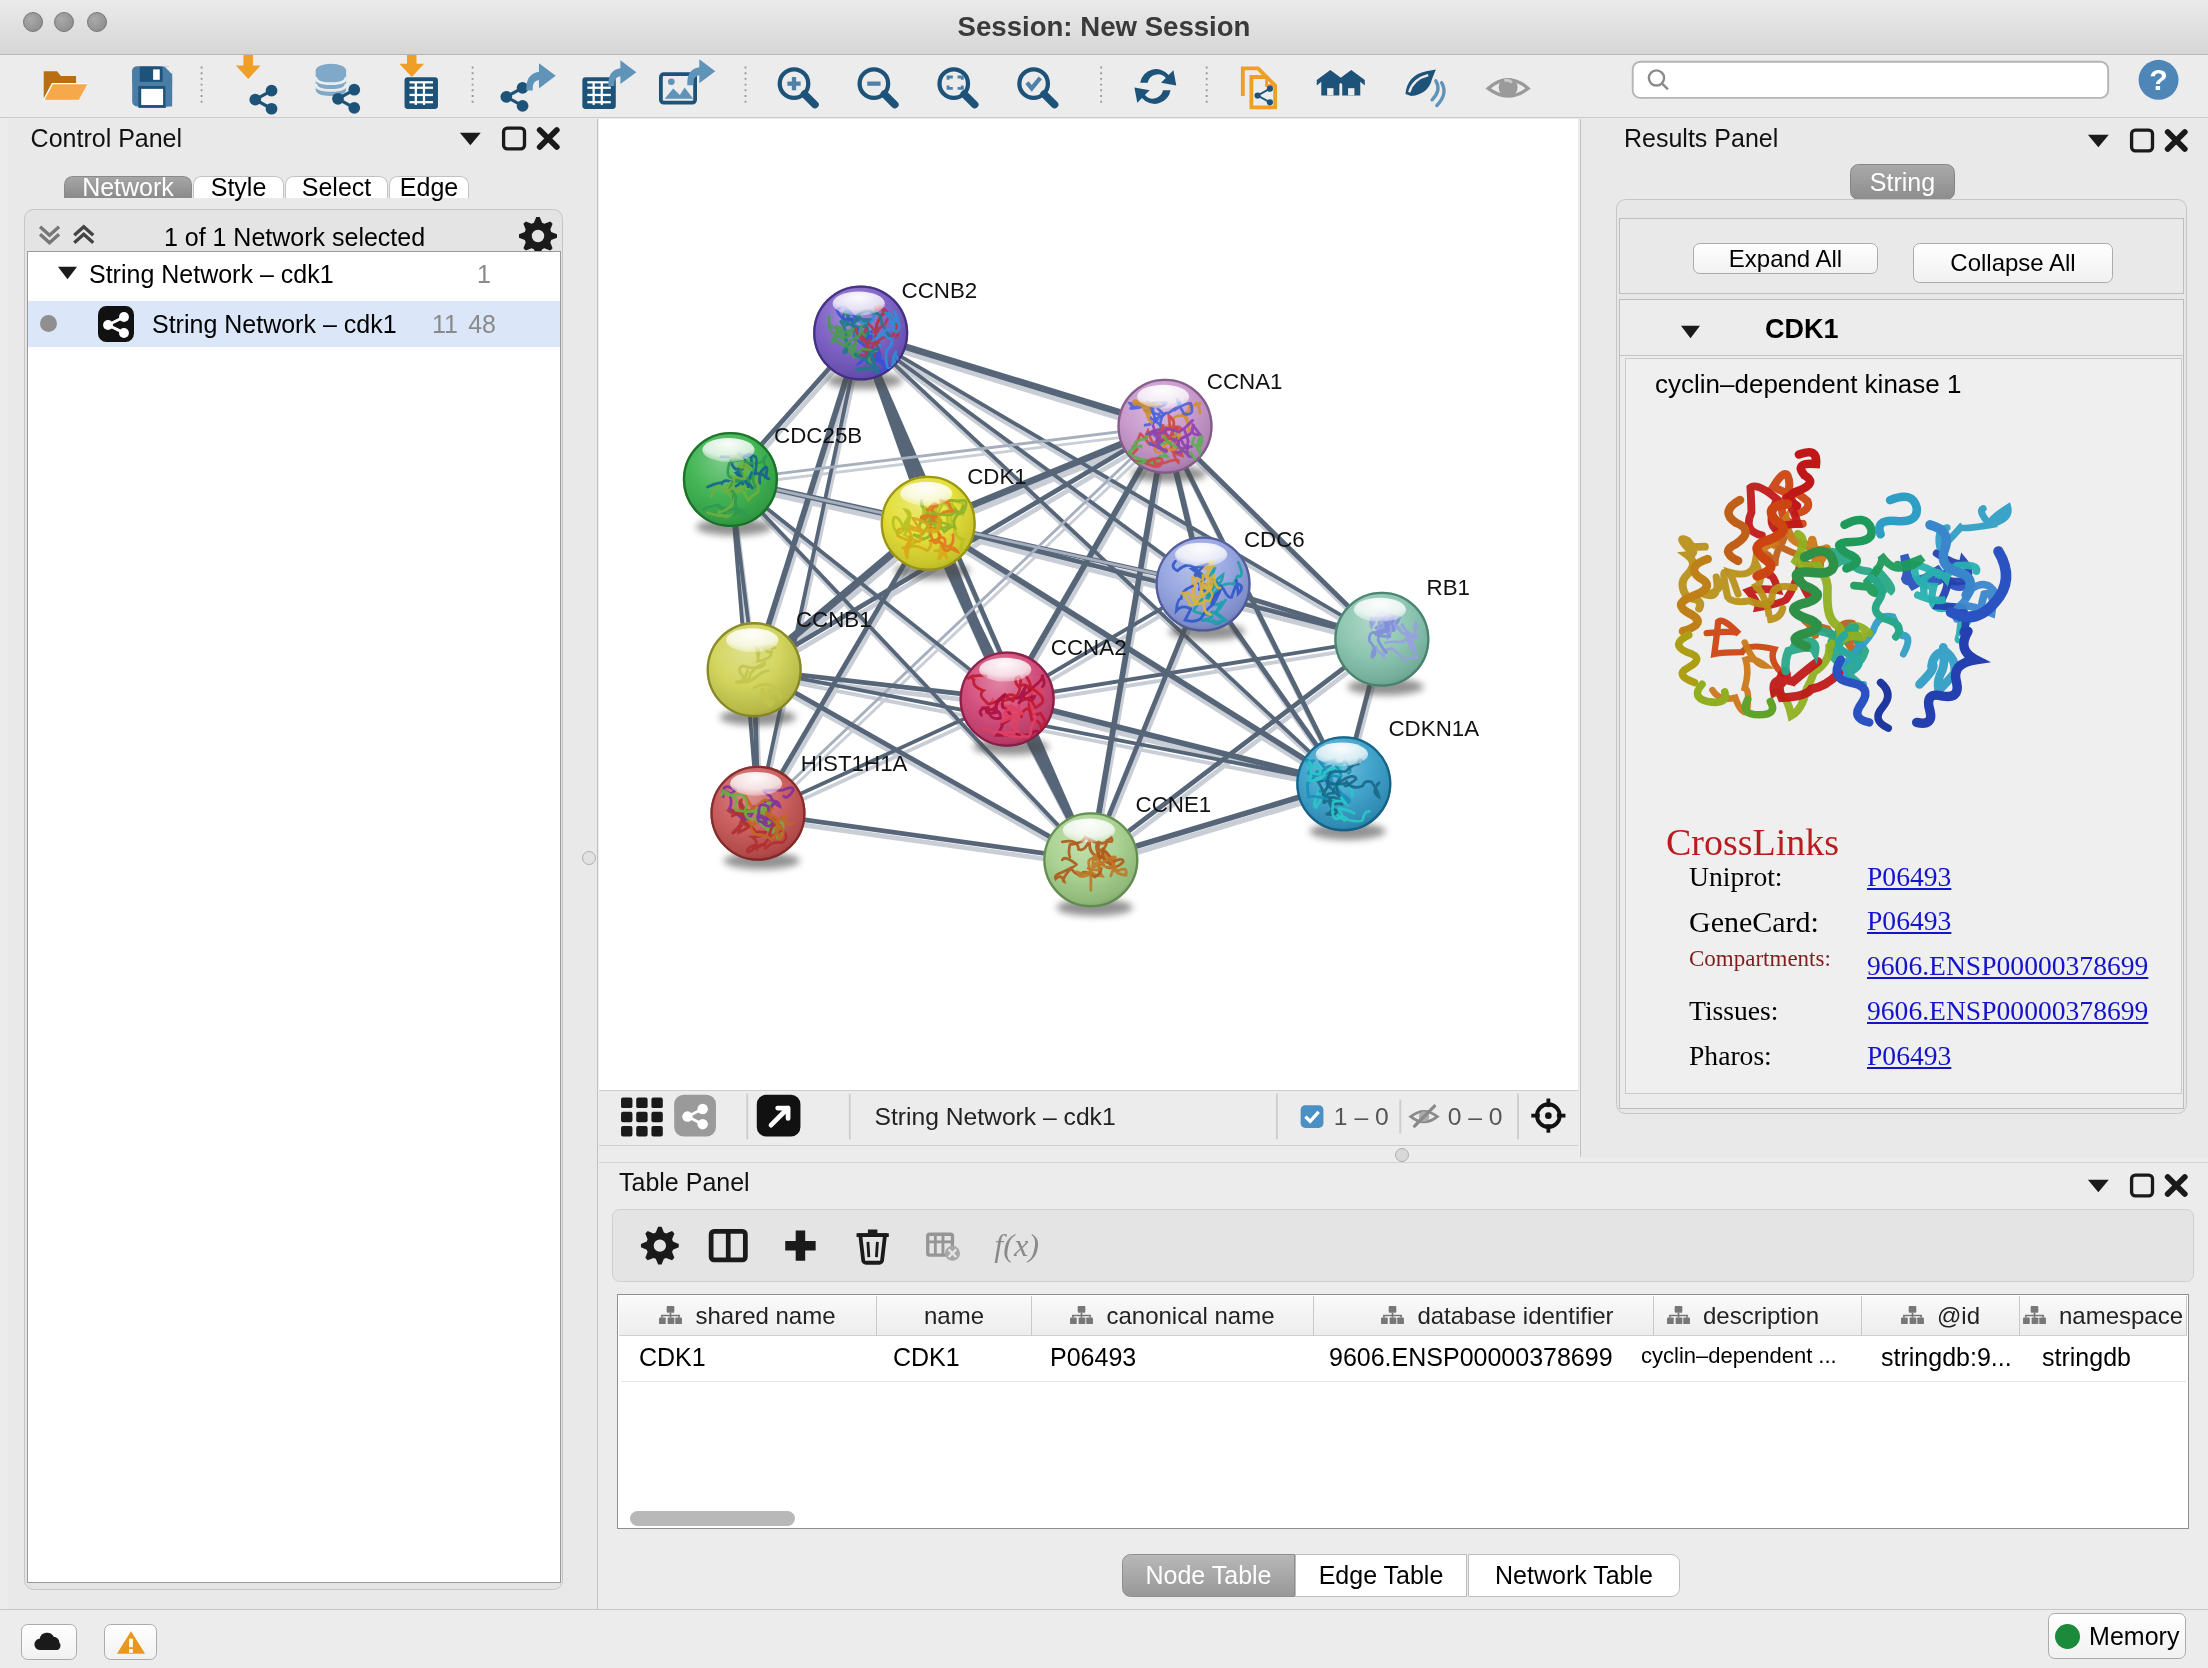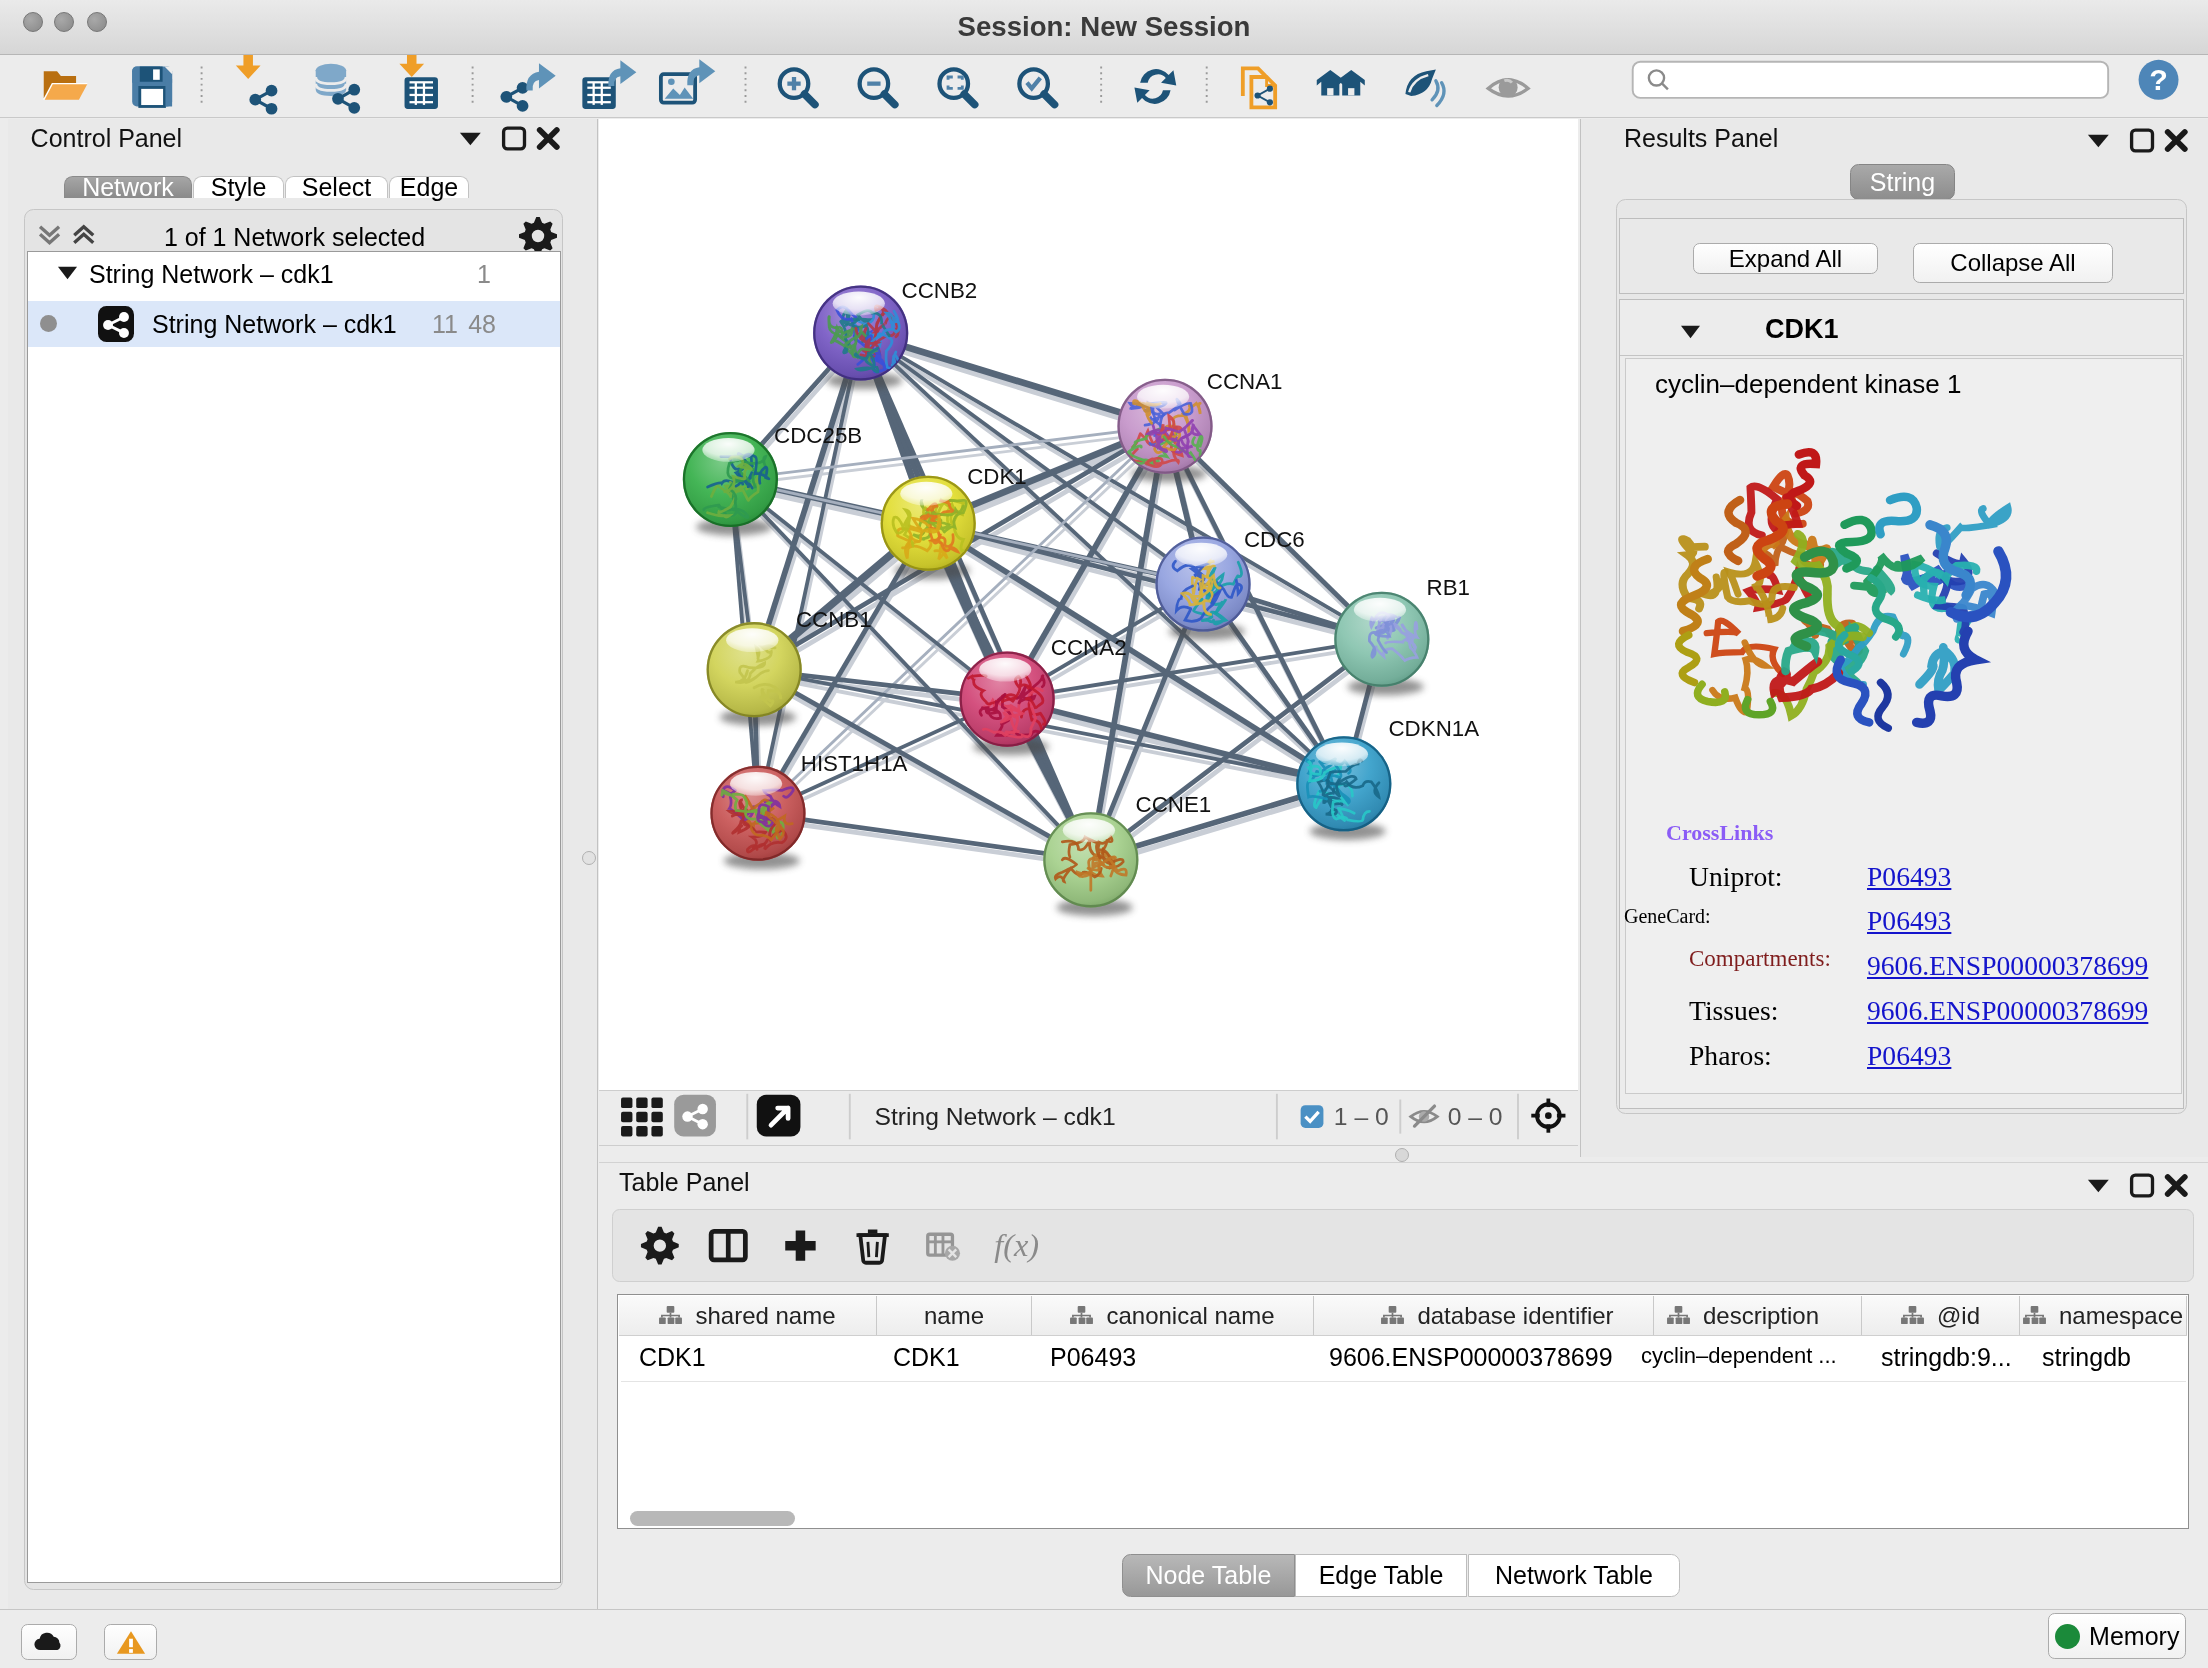--- a/index.html
+++ b/index.html
@@ -731,24 +731,24 @@
     <path d="M210,84 q22,-12 28,4 q4,14 -20,14 q-24,0 -6,12 q22,8 0,16" fill="none" stroke="#1f9a5a" stroke-width="9" stroke-linecap="round"></path>
     <path d="M238,140 q18,10 8,24 q-10,14 10,20 q18,6 8,18" fill="none" stroke="#28a888" stroke-width="8" stroke-linecap="round"></path>
     <path d="M210,200 q-14,12 4,20 q20,8 4,18" fill="none" stroke="#2aa9a0" stroke-width="8" stroke-linecap="round"></path>
     <path d="M258,58 q24,-10 28,8 q2,16 -22,14 q-22,-2 -16,14" fill="none" stroke="#2f9ec4" stroke-width="9" stroke-linecap="round"></path>
     <path d="M300,84 q22,6 16,24 q-8,20 14,26 q20,6 8,24" fill="none" stroke="#3a86cc" stroke-width="10" stroke-linecap="round"></path>
     <path d="M372,112 q18,30 -4,54 q-20,24 -46,10" fill="none" stroke="#2a52c0" stroke-width="11" stroke-linecap="round"></path>
     <path d="M340,196 q-12,20 8,30 q-26,4 -20,24 q4,18 -16,14 q-18,-4 -12,16 q4,16 -14,12" fill="none" stroke="#2440b0" stroke-width="10" stroke-linecap="round"></path>
     <path d="M206,226 q-12,20 10,24 q24,4 12,22 q-12,16 8,20" fill="none" stroke="#2a52c0" stroke-width="9" stroke-linecap="round"></path>
     <path d="M248,250 q14,12 2,26 q-12,14 6,22" fill="none" stroke="#1e38a0" stroke-width="8" stroke-linecap="round"></path>
   </svg>
-<div class="abs serif" style="left:1666px;top:820px;font-size:22px;font-weight:bold;color:#8b5cf6">CrossLinks</div>
+<div class="abs serif" style="left:1666px;top:820px;font-size:38px;font-weight:normal;color:#b91c1c">CrossLinks</div>
 <div class="abs serif" style="left:1689px;top:861px;font-size:27.6px;color:#000">Uniprot:</div>
 <div class="abs serif" style="left:1867px;top:861px;font-size:27.6px"><a class="lk">P06493</a></div>
-<div class="abs serif" style="left:1624px;top:905px;font-size:20px;color:#000">GeneCard:</div>
+<div class="abs serif" style="left:1689px;top:905px;font-size:30px;color:#000">GeneCard:</div>
 <div class="abs serif" style="left:1867px;top:905px;font-size:27.6px"><a class="lk">P06493</a></div>
 <div class="abs serif" style="left:1689px;top:946px;font-size:23px;color:#7f1d1d">Compartments:</div>
 <div class="abs serif" style="left:1867px;top:950px;font-size:27.6px"><a class="lk">9606.ENSP00000378699</a></div>
 <div class="abs serif" style="left:1689px;top:995px;font-size:27.6px;color:#000">Tissues:</div>
 <div class="abs serif" style="left:1867px;top:995px;font-size:27.6px"><a class="lk">9606.ENSP00000378699</a></div>
 <div class="abs serif" style="left:1689px;top:1040px;font-size:27.6px;color:#000">Pharos:</div>
 <div class="abs serif" style="left:1867px;top:1040px;font-size:27.6px"><a class="lk">P06493</a></div>
 <div id="tp" class="abs"></div>
 <div class="abs panel-title" style="left:619px;top:1168px">Table Panel</div>
 <svg class="abs" width="114" height="27" viewBox="0 0 120 28" style="left:2086px;top:1172px">

